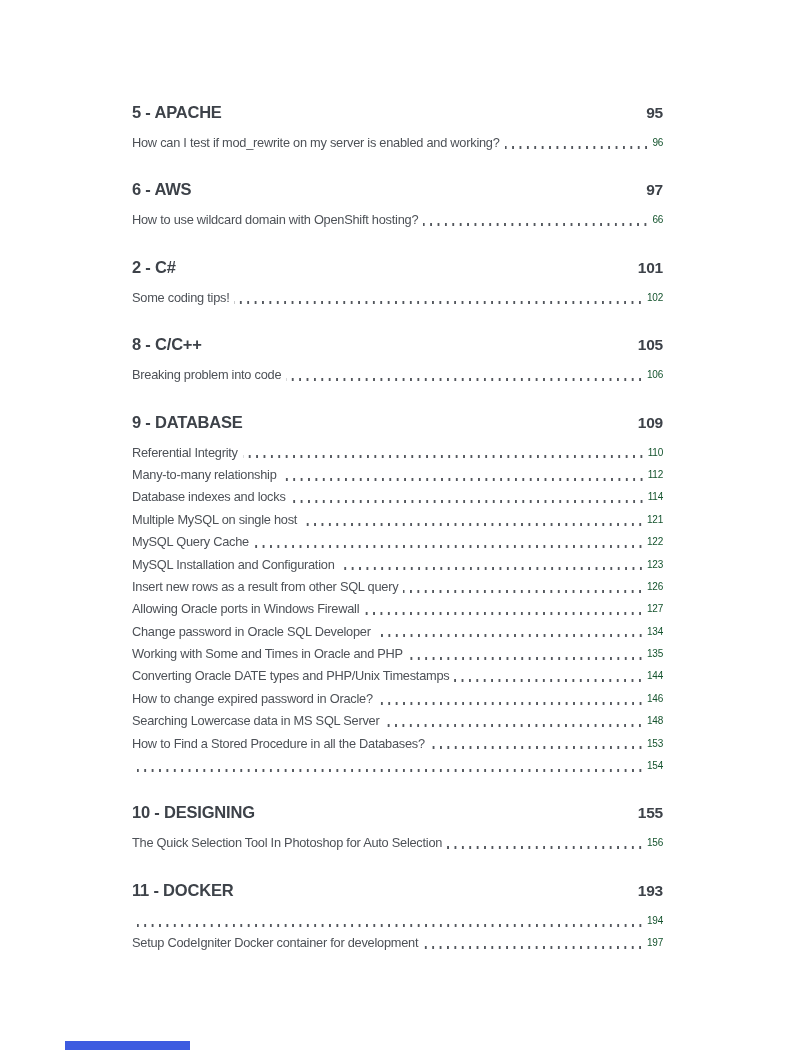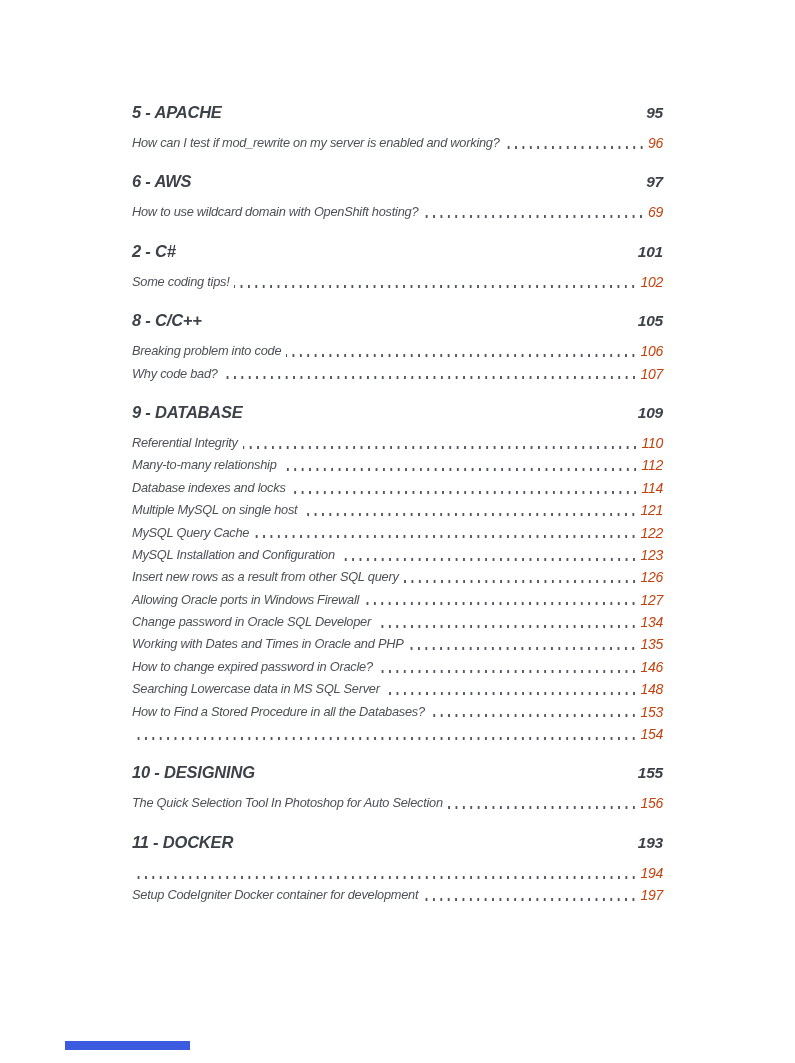--- a/index.html
+++ b/index.html
@@ -6,28 +6,27 @@
   html, body {
     width: 795px; height: 1063px;
     background: #ffffff;
     overflow: hidden;
     font-family: "Liberation Sans", "DejaVu Sans", sans-serif;
   }
   .page {
     position: relative;
     width: 658px; height: 1063px;
     background: #ffffff;
-    font-style: italic;
   }
   .toc {
     position: absolute;
     left: 132px; top: 101px;
     width: 531px;
   }
-  .toc-section { margin-top: 16px; }
+  .toc-section { margin-top: 24px; }
   .toc-section:first-child { margin-top: 0; }
   .section-heading {
     display: flex;
     justify-content: space-between;
     align-items: baseline;
     line-height: 22px;
     margin-bottom: 8px;
     cursor: pointer;
   }
   .section-title {
@@ -62,23 +61,23 @@
     min-width: 8px;
     align-self: stretch;
     margin-left: 5px;
     margin-right: 3px;
     background-image: radial-gradient(circle, #53575d 1.05px, rgba(0,0,0,0) 1.35px);
     background-size: 7.4px 2.6px;
     background-repeat: repeat-x;
     background-position: right bottom 6px;
   }
   .entry-page {
-    font-size: 14px;
+    font-size: 10px;
     letter-spacing: -0.25px;
-    color: #c2410c;
+    color: #14532d;
     white-space: nowrap;
   }
   .footer-bar {
     position: absolute;
     left: 65px; top: 1041px;
     width: 125px; height: 9px;
   }
 </style>
 </head>
 <body>
@@ -101,21 +100,21 @@
 
   <div class="toc-section">
     <div class="section-heading">
       <span class="section-title">6 - AWS</span>
       <span class="section-page">97</span>
     </div>
     <div>
   <div class="toc-entry">
     <span class="entry-title">How to use wildcard domain with OpenShift hosting?</span>
     <span class="dots"></span>
-    <span class="entry-page">69</span>
+    <span class="entry-page">66</span>
   </div>
 </div>
   </div>
 
   <div class="toc-section">
     <div class="section-heading">
       <span class="section-title">2 - C#</span>
       <span class="section-page">101</span>
     </div>
     <div>
@@ -133,25 +132,20 @@
       <span class="section-title">8 - C/C++</span>
       <span class="section-page">105</span>
     </div>
     <div>
   <div class="toc-entry">
     <span class="entry-title">Breaking problem into code</span>
     <span class="dots"></span>
     <span class="entry-page">106</span>
   </div>
 
-  <div class="toc-entry">
-    <span class="entry-title">Why code bad?</span>
-    <span class="dots"></span>
-    <span class="entry-page">107</span>
-  </div>
 </div>
   </div>
 
   <div class="toc-section">
     <div class="section-heading">
       <span class="section-title">9 - DATABASE</span>
       <span class="section-page">109</span>
     </div>
     <div>
   <div class="toc-entry">
@@ -202,25 +196,30 @@
     <span class="entry-page">127</span>
   </div>
 
   <div class="toc-entry">
     <span class="entry-title">Change password in Oracle SQL Developer</span>
     <span class="dots"></span>
     <span class="entry-page">134</span>
   </div>
 
   <div class="toc-entry">
-    <span class="entry-title">Working with Dates and Times in Oracle and PHP</span>
+    <span class="entry-title">Working with Some and Times in Oracle and PHP</span>
     <span class="dots"></span>
     <span class="entry-page">135</span>
   </div>
 
+  <div class="toc-entry">
+    <span class="entry-title">Converting Oracle DATE types and PHP/Unix Timestamps</span>
+    <span class="dots"></span>
+    <span class="entry-page">144</span>
+  </div>
 
   <div class="toc-entry">
     <span class="entry-title">How to change expired password in Oracle?</span>
     <span class="dots"></span>
     <span class="entry-page">146</span>
   </div>
 
   <div class="toc-entry">
     <span class="entry-title">Searching Lowercase data in MS SQL Server</span>
     <span class="dots"></span>

